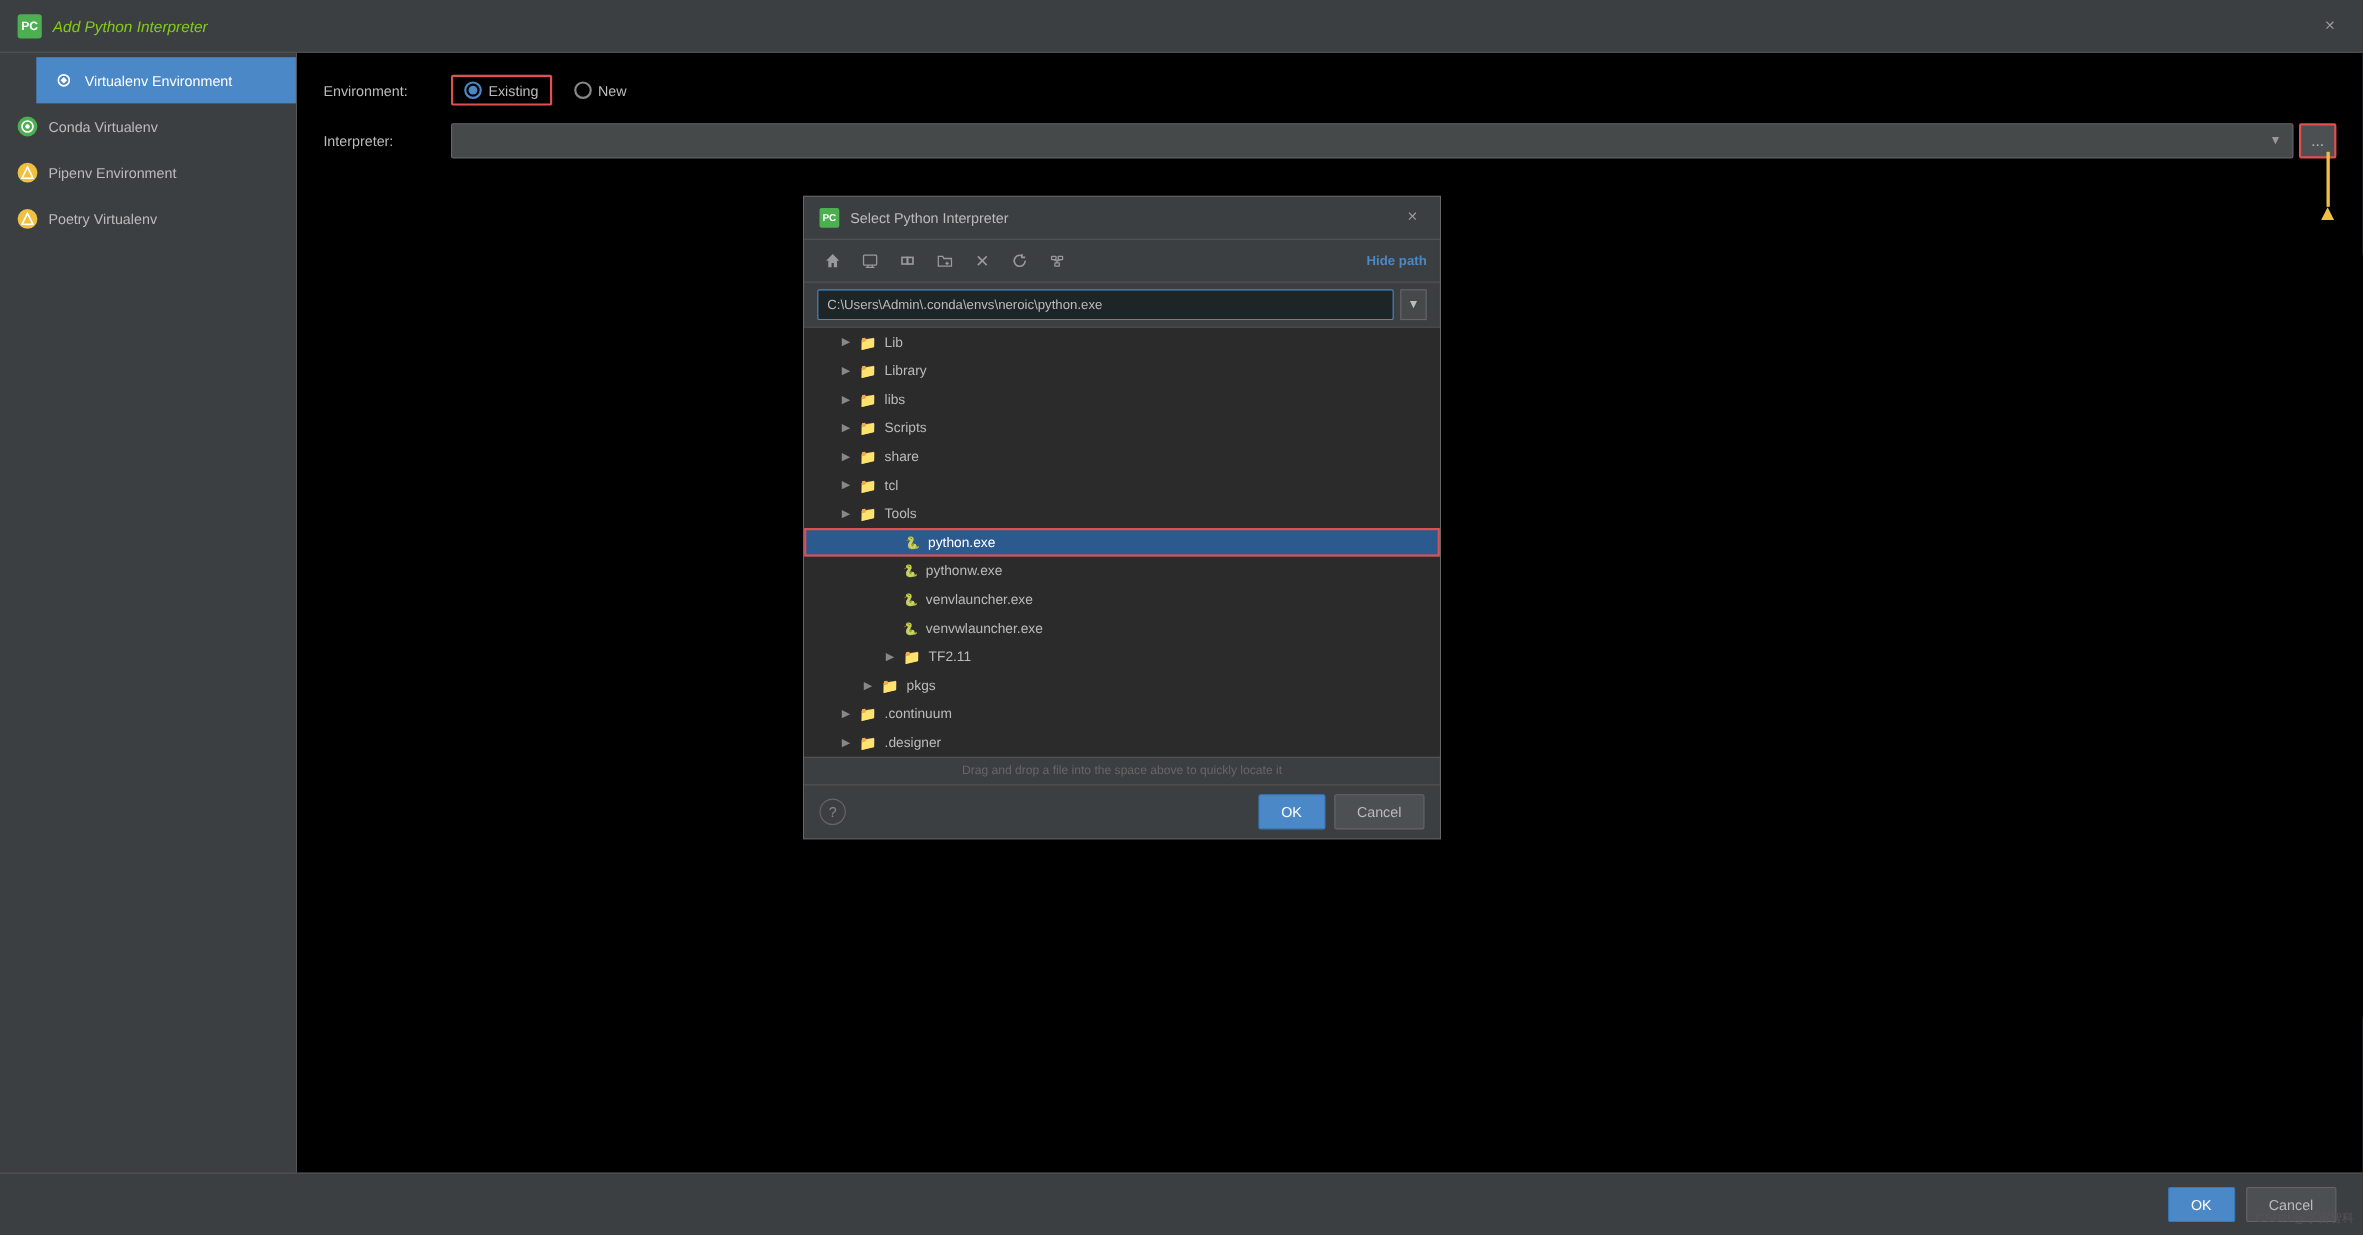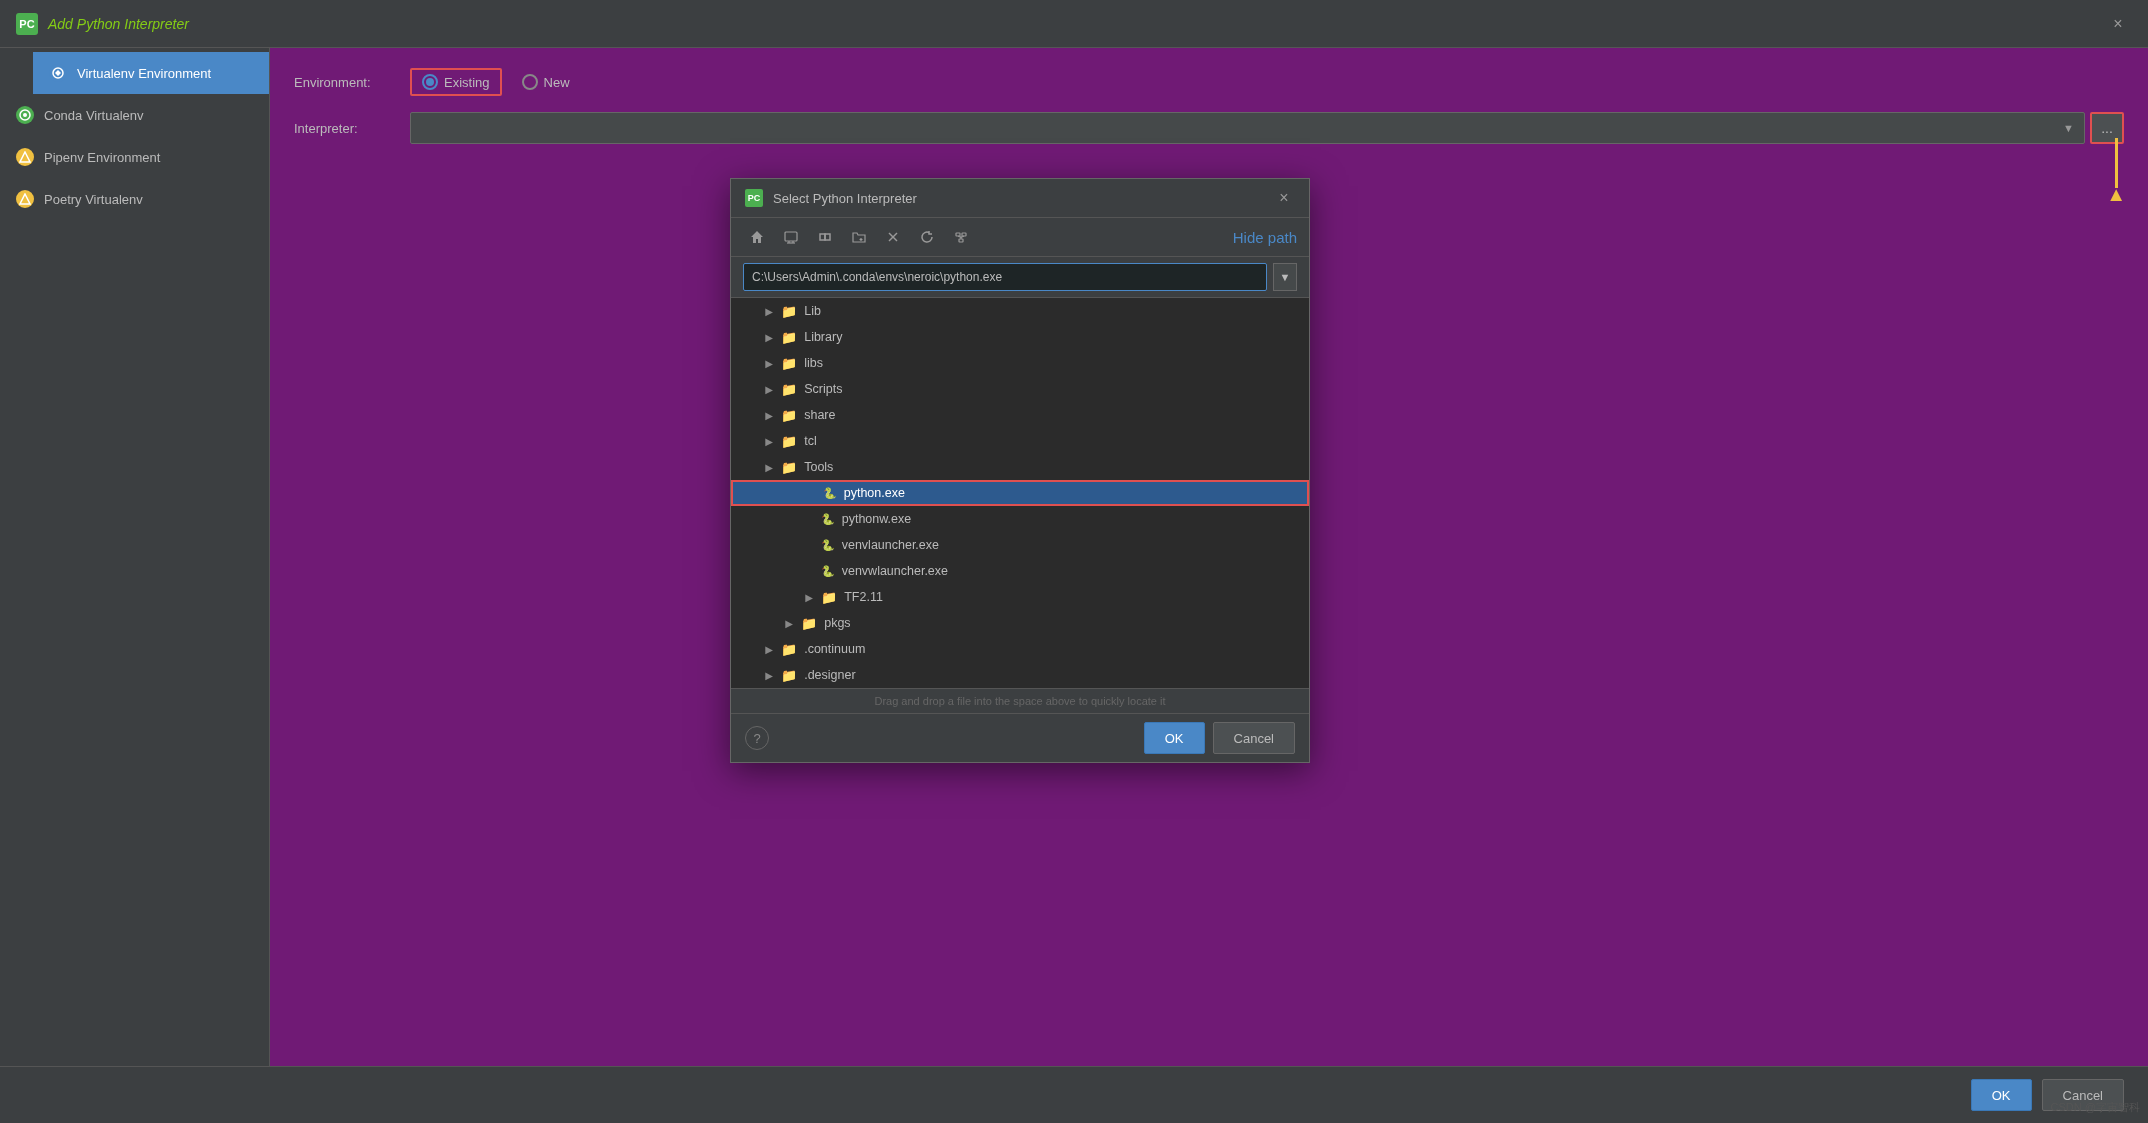--- a/index.html
+++ b/index.html
@@ -104,21 +104,21 @@
     .icon-virtualenv { background: #4a88c7; }
     .icon-conda { background: #4CAF50; }
     .icon-system { background: #f0c040; }
     .icon-pipenv { background: #f0c040; }
     .icon-poetry { background: #f0c040; }
 
     
     .main-content {
       flex: 1;
       padding: 20px 24px;
-      background: #701a75;
+      background: #000000;
       position: relative;
     }
 
     .env-row {
       display: flex;
       align-items: center;
       gap: 16px;
       margin-bottom: 16px;
     }
 
@@ -292,22 +292,23 @@
       cursor: pointer;
       display: flex; align-items: center; justify-content: center;
       font-size: 14px;
       border-radius: 2px;
     }
 
     .hide-path-btn {
       margin-left: auto;
       color: #4a88c7;
       cursor: pointer;
-      font-size: 15px;
+      font-size: 12px;
       text-decoration: none;
+      font-weight: bold;
     }
 
     .path-input-row {
       display: flex;
       align-items: center;
       padding: 6px 12px;
       gap: 6px;
       border-bottom: 1px solid #555;
     }
 

